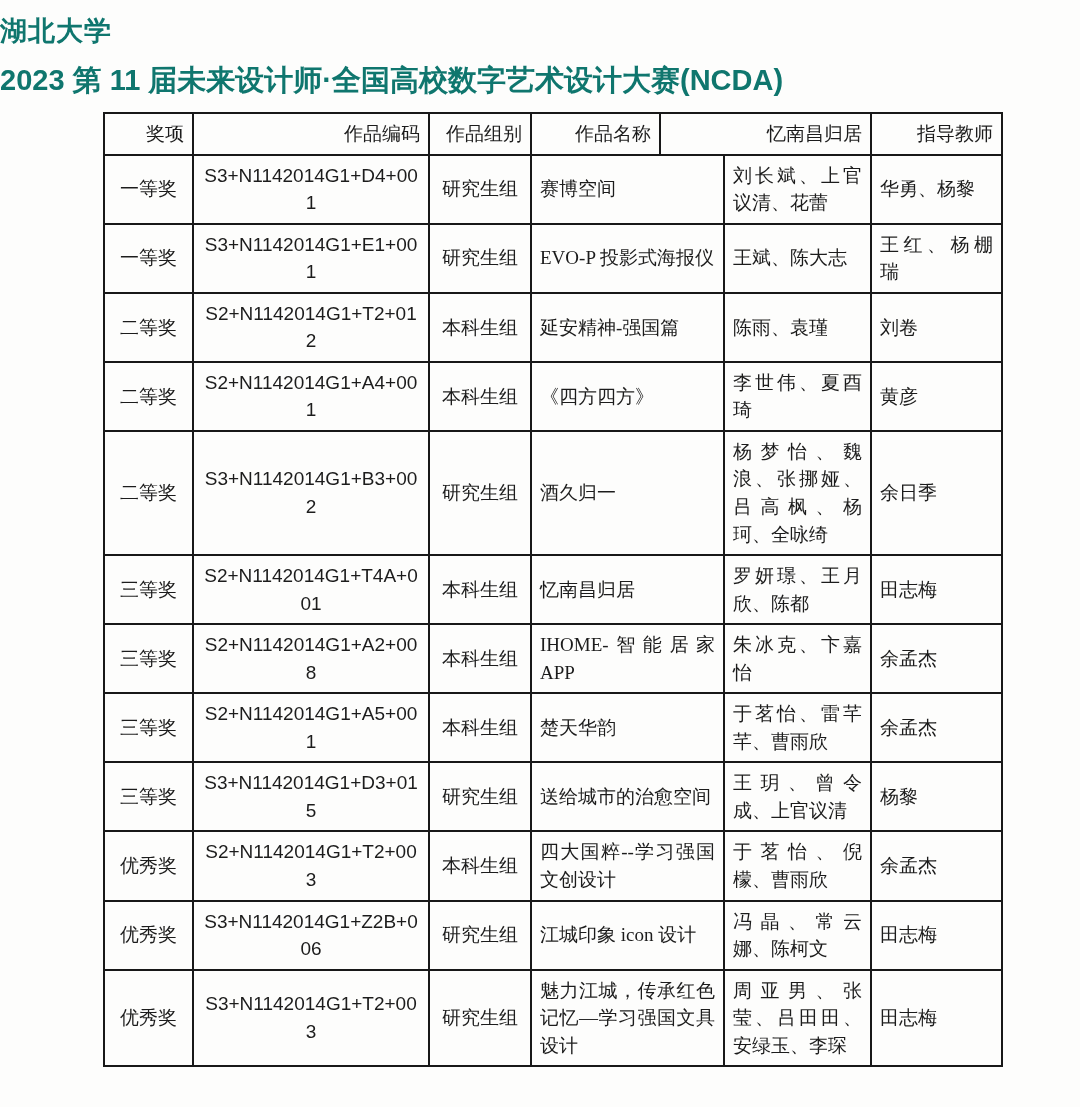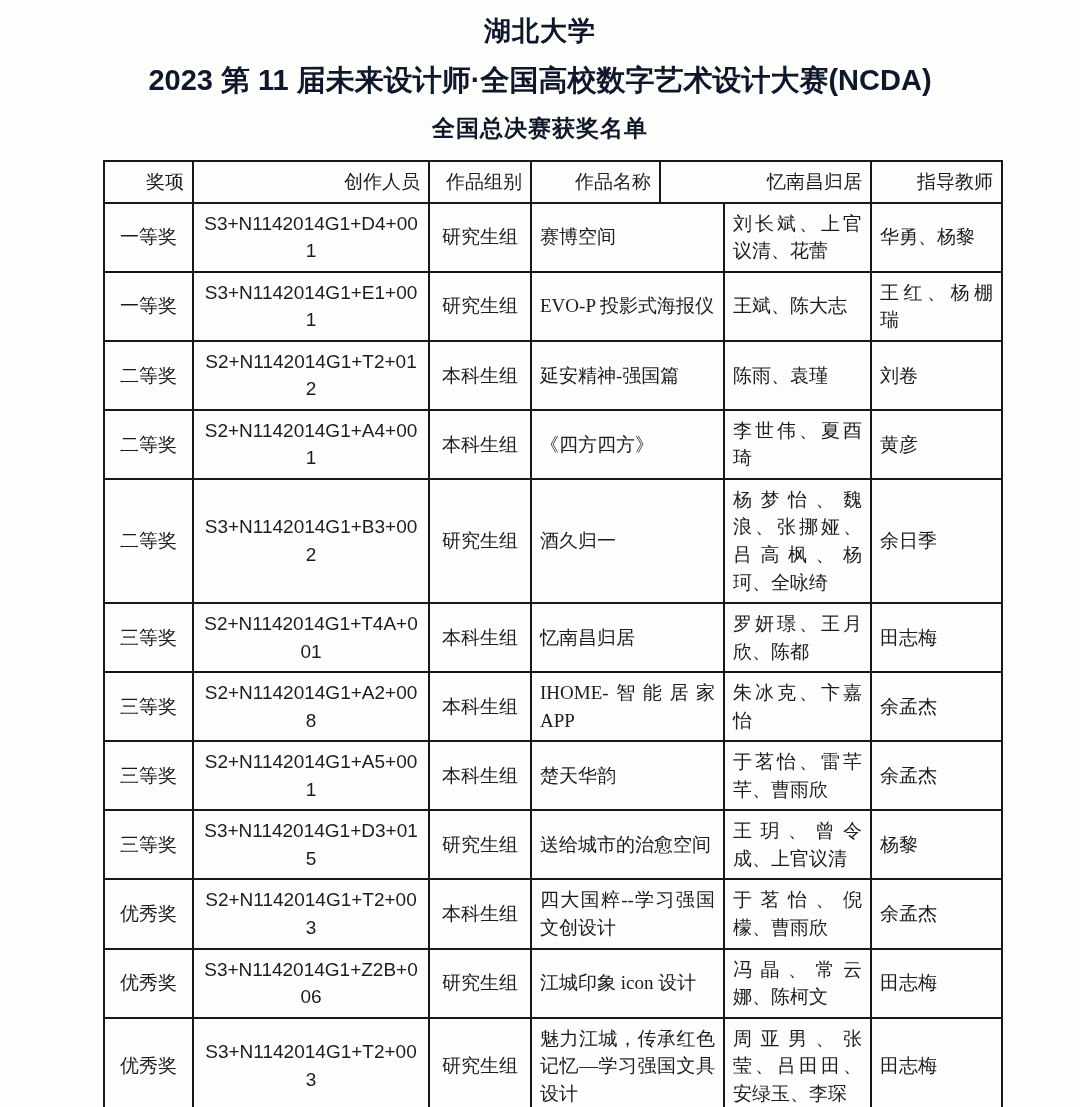--- a/index.html
+++ b/index.html
@@ -7,25 +7,24 @@
     width:1080px;height:1107px;
     background:#fdfdfc;
     color:#1c1c1c;
     font-family:"Liberation Serif","DejaVu Serif",serif;
     overflow:hidden;
   }
   .page{width:1080px;height:1107px;position:relative;}
 
   
   .title{
-    text-align:center;
     font-weight:700;
     font-family:"Liberation Sans","DejaVu Sans",sans-serif;
     margin:0;
-    color:#0f172a;
+    color:#0f766e;
   }
   .title-1{font-size:27px;line-height:36px;margin-top:13px;letter-spacing:1px;}
   .title-2{font-size:29px;line-height:32px;margin-top:15px;}
   .title-3{font-size:23px;line-height:32px;margin-top:16px;letter-spacing:1px;}
 
   
   table.awards{
     border-collapse:collapse;
     table-layout:fixed;
     width:898px;
@@ -72,36 +71,35 @@
     padding:6px 19px;
   }
 </style>
 </head>
 <body>
 
 <div class="page">
 
   <h1 class="title title-1">湖北大学</h1>
   <h2 class="title title-2">2023 第 11 届未来设计师·全国高校数字艺术设计大赛(NCDA)</h2>
-  <h3 class="title title-3">全国总决赛获奖名单</h3>
 
   <table class="awards">
     <colgroup>
       <col style="width:89px">
       <col style="width:236px">
       <col style="width:102px">
       <col style="width:129px">
       <col style="width:64px">
       <col style="width:147px">
       <col style="width:131px">
     </colgroup>
     <thead>
       <tr>
         <th>奖项</th>
-        <th>创作人员</th>
+        <th>作品编码</th>
         <th>作品组别</th>
         <th>作品名称</th>
         <th colspan="2">忆南昌归居</th>
         <th>指导教师</th>
       </tr>
     </thead>
     <tbody>
         <tr>
       <td class="c-award">一等奖</td>
       <td class="c-code">S3+N1142014G1+D4+001</td>

